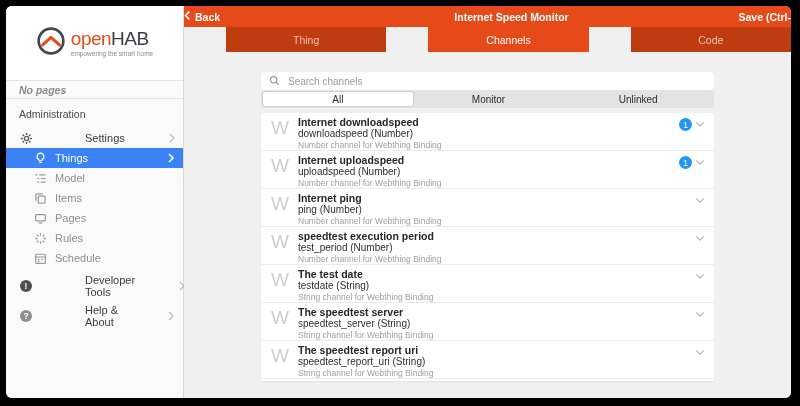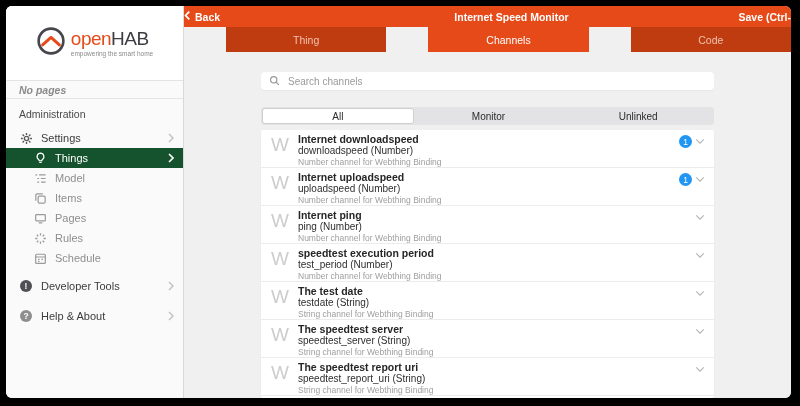--- a/index.html
+++ b/index.html
@@ -23,27 +23,27 @@
   .logo-word { font-size:19px; letter-spacing:-0.5px; line-height:18px; }
   .logo-open { color:#e64a19; }
   .logo-hab { color:#3c3c42; }
   .logo-tagline { font-size:6.5px; color:#8a8a8a; text-align:right; margin-top:1px; }
   .no-pages {
     height:19px; line-height:19px; padding-left:13px; font-size:10.5px; font-style:italic;
     color:#8a8a8a; border-top:1px solid #e4e4e4; border-bottom:1px solid #e4e4e4; background:#fafafa;font-weight:bold;
   }
   .section-label { font-size:10.5px; color:#4a4a4a; padding:9px 0 5px 13px; }
   .nav-item { height:20px; display:flex; align-items:center; font-size:11px; cursor:pointer; }
-  .nav-item.lvl1 { padding-left:13px; }
+  .nav-item.lvl1 { padding-left:13px;gap:44px; }
   .nav-item.lvl2 { padding-left:27px; }
   .nav-item .nicon { width:14px; height:14px; display:flex; align-items:center; justify-content:center; flex-shrink:0; }
   .nav-item .nlabel { margin-left:8px; color:#8e8e8e; }
   .nav-item.lvl1 .nlabel { color:#3c3c3c; }
   .nav-item .nchev { margin-left:auto; margin-right:9px; display:flex; align-items:center; }
-  .nav-item.selected { background:#14532d; }
+  .nav-item.selected { background:#3b82f6; }
   .nav-item.selected .nlabel { color:#fff; }
   .mt8 { margin-top:8px; } .mt10 { margin-top:10px; } .mt3 { margin-top:3px; }
   .circle-glyph {
     width:12px; height:12px; border-radius:50%; color:#fff; font-size:8.5px; font-weight:bold;
     display:flex; align-items:center; justify-content:center;
   }
   .circle-dark { background:#4f4f55; }
   .circle-gray { background:#8e8e8e; }
   
   .main { flex:1; display:flex; flex-direction:column; min-width:0; }
@@ -61,21 +61,21 @@
   }
   .tab.active { background:#e64a19; color:#fff; }
   .content { flex:1; background:#f0f0f1; overflow:hidden; }
   .col { width:453px; margin:0 auto; }
   .searchbar {
     margin-top:20px; height:18px; background:#fff; border-radius:4px;
     display:flex; align-items:center; padding:0 8px; box-shadow:0 1px 1px rgba(0,0,0,0.04);
   }
   .searchbar input { border:none; outline:none; flex:1; font-size:10px; background:transparent; margin-left:6px; color:#333; font-family:"Liberation Sans", sans-serif; }
   .searchbar input::placeholder { color:#9a9a9a; }
-  .segmented { margin-top:17px; height:18px; background:#e3e3e5; border-radius:4px; display:flex; padding:1px; }
+  .segmented { height:18px; background:#e3e3e5; border-radius:4px; display:flex; padding:1px; }
   .segment { flex:1; display:flex; align-items:center; justify-content:center; font-size:10px; color:#2b2b2b; cursor:pointer; }
   .segment.active { background:#fff; border:1px solid #cfcfcf; border-radius:3px; }
   .card {
     margin-top:5px; background:#fff; height:268px; border-radius:2px;
     overflow:hidden; box-shadow:0 1px 2px rgba(0,0,0,0.06);
   }
   .row { height:38px; display:flex; border-bottom:1px solid #ececec; padding-left:10px; cursor:pointer; }
   .avatar { width:27px; font-size:19px; color:#cdcdcd; padding-top:4px; flex-shrink:0; }
   .row-text { flex:1; padding-top:3px; min-width:0; }
   .row-title { font-size:10.5px; font-weight:bold; color:#262626; line-height:12px; white-space:nowrap; }

